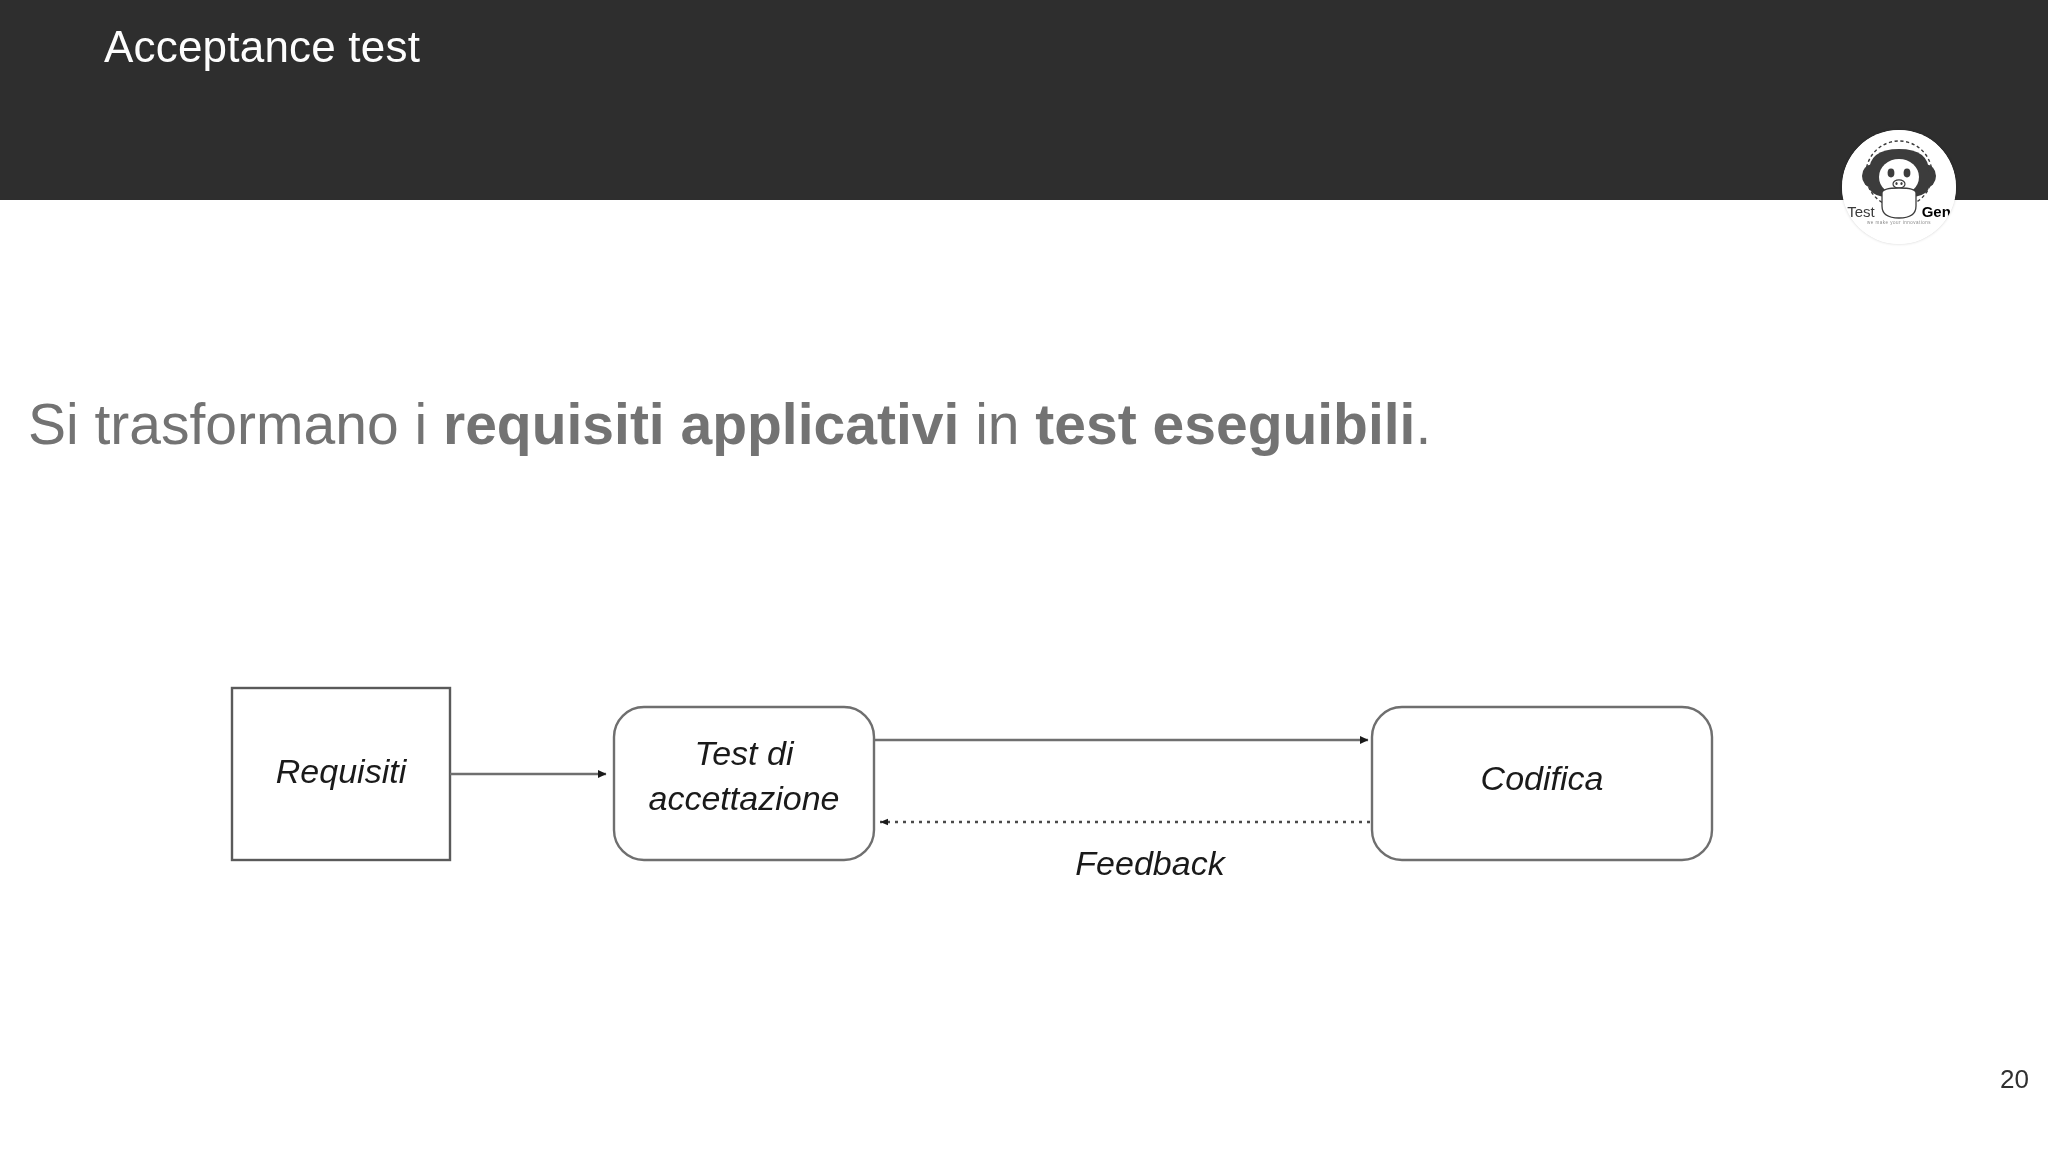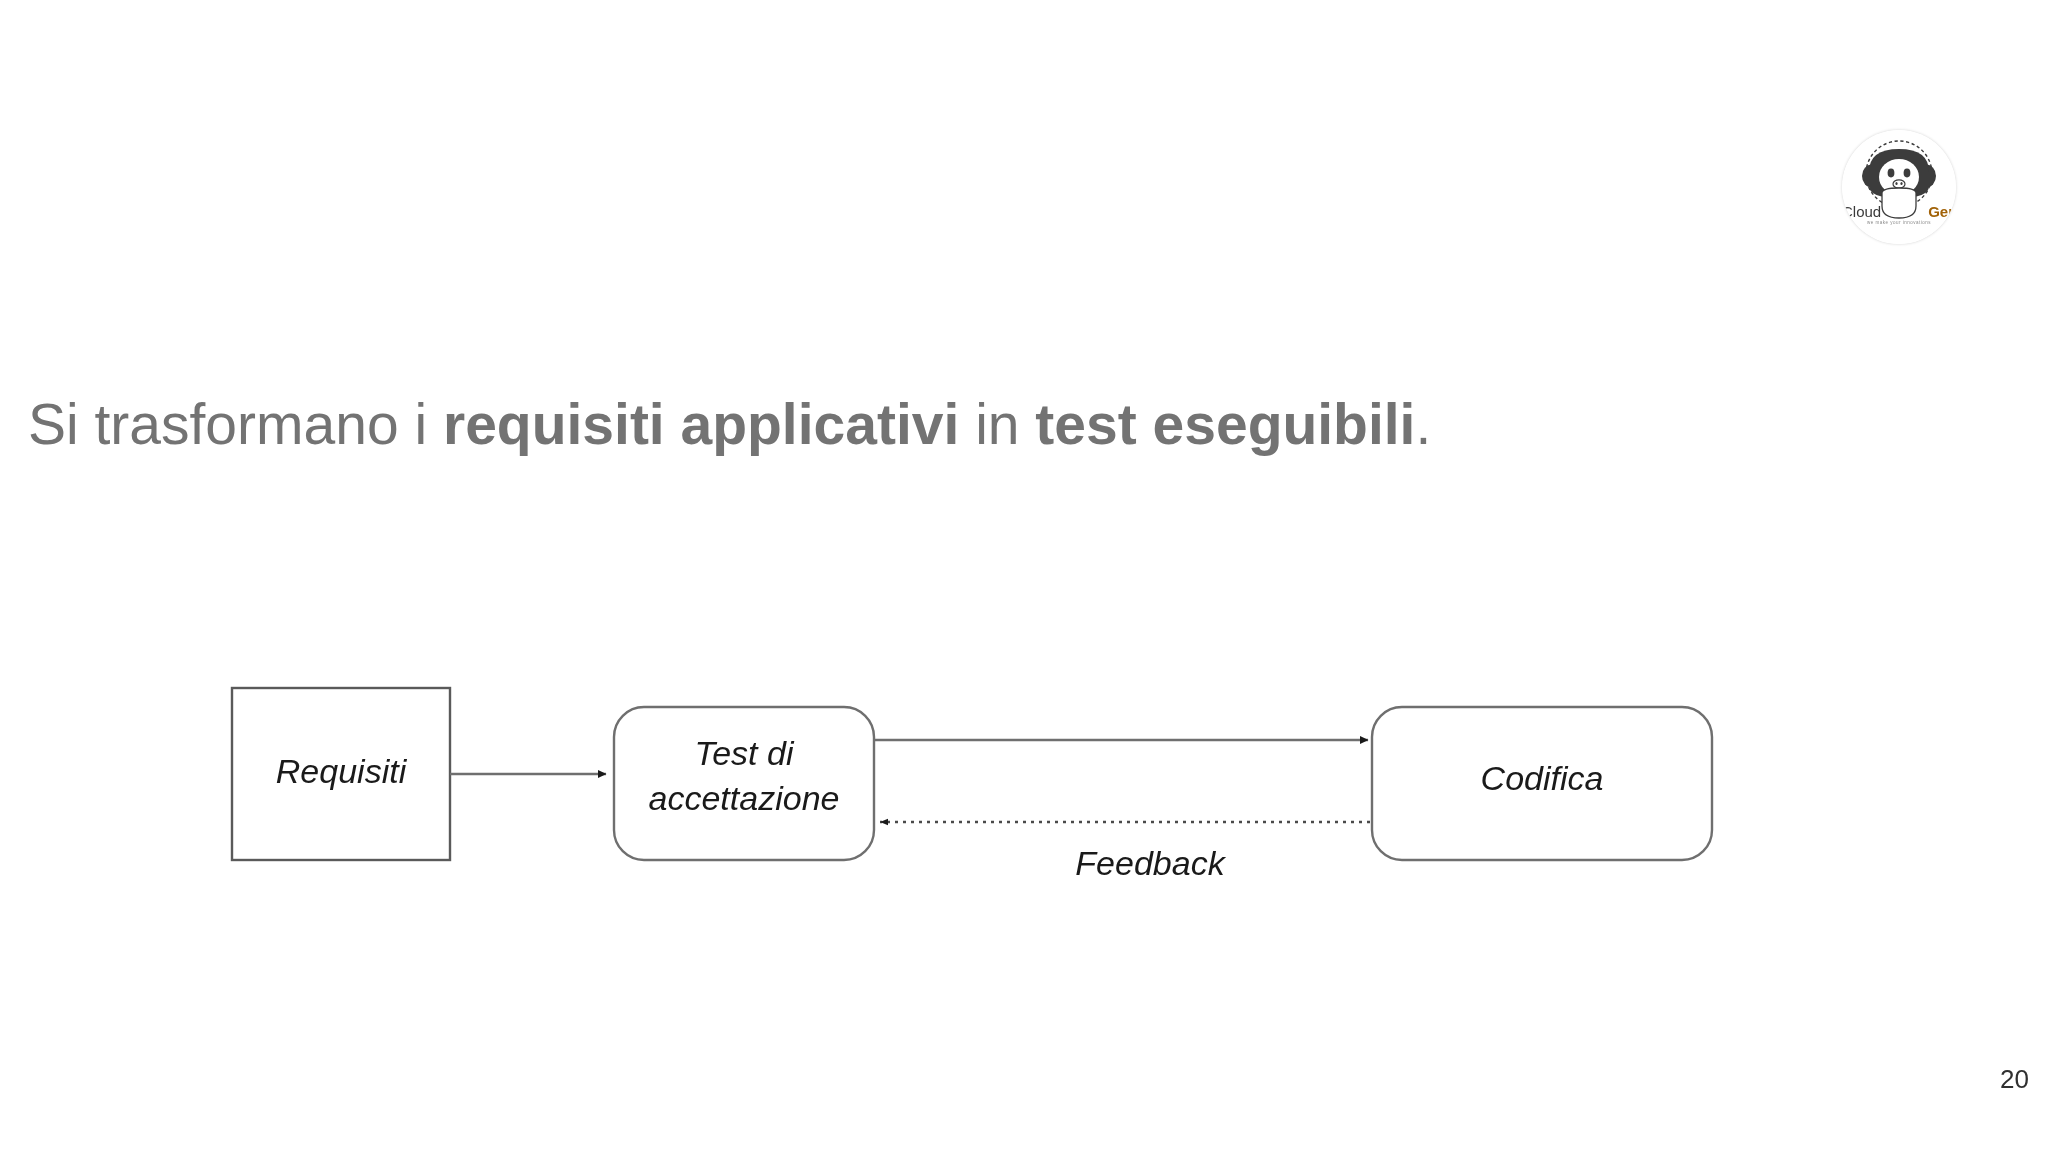--- a/index.html
+++ b/index.html
@@ -57,21 +57,21 @@
     position: absolute;
     left: 0;
     top: 74px;
     width: 114px;
     text-align: center;
     font-size: 15px;
     color: #3a3a3a;
     line-height: 1;
     white-space: nowrap;
   }
-  .logo-wordmark b { font-weight: 700; color: #a16207; padding-left: 47px; }
+  .logo-wordmark b { font-weight: 700; color: #000000; padding-left: 47px; }
   .logo-tagline {
     position: absolute;
     left: 0;
     top: 91px;
     width: 114px;
     text-align: center;
     font-size: 4.5px;
     letter-spacing: 0.5px;
     color: #8a8a8a;
     line-height: 1;
@@ -114,41 +114,44 @@
     text-align: left;
     font-size: 26px;
     color: #303030;
   }
 </style>
 </head>
 <body>
 
 <div class="slide">
 
+  <div class="header-band">
+    <div class="header-title">Acceptance test</div>
+  </div>
 
   <div class="logo-badge">
     <svg class="logo-svg" viewBox="0 0 114 114">
       <circle cx="57" cy="57" r="57" fill="#ffffff"></circle>
 
       <circle cx="57" cy="44" r="33" fill="none" stroke="#3c3c3c" stroke-width="1.4" stroke-dasharray="3.2 2.6"></circle>
 
       <ellipse cx="30" cy="46" rx="10" ry="11.5" fill="#3c3c3c"></ellipse>
       <ellipse cx="84" cy="46" rx="10" ry="11.5" fill="#3c3c3c"></ellipse>
       <path d="M27 42 Q27 19 57 19 Q87 19 87 42 L87 56 Q87 68 57 68 Q27 68 27 56 Z" fill="#3c3c3c"></path>
 
       <ellipse cx="57" cy="47" rx="20" ry="18" fill="#ffffff"></ellipse>
       <ellipse cx="49" cy="43" rx="3.4" ry="4.4" fill="#3c3c3c"></ellipse>
       <ellipse cx="65" cy="43" rx="3.4" ry="4.4" fill="#3c3c3c"></ellipse>
       <ellipse cx="57" cy="54" rx="6" ry="4.2" fill="#ffffff" stroke="#3c3c3c" stroke-width="1.2"></ellipse>
       <ellipse cx="54.5" cy="53.5" rx="1.1" ry="1.5" fill="#3c3c3c"></ellipse>
       <ellipse cx="59.5" cy="53.5" rx="1.1" ry="1.5" fill="#3c3c3c"></ellipse>
 
       <path d="M40 63 Q40 58 57 58 Q74 58 74 63 L74 76 Q74 88 57 88 Q40 88 40 76 Z" fill="#ffffff" stroke="#3c3c3c" stroke-width="1.3"></path>
     </svg>
-    <div class="logo-wordmark"><span>Cloud</span><b>Gen</b></div>
+    <div class="logo-wordmark"><span>Test</span><b>Gen</b></div>
     <div class="logo-tagline">we make your innovations</div>
   </div>
 
   <div class="statement"><span>Si trasformano i </span><b>requisiti applicativi</b><span> in </span><b>test eseguibili</b><span>.</span></div>
 
   <div class="diagram">
     <svg width="1560" height="290" viewBox="0 0 1560 290">
       <defs>
         <marker id="arrowSolid" markerWidth="9" markerHeight="9" refX="8" refY="4.5" orient="auto" markerUnits="userSpaceOnUse">
           <path d="M0,0.6 L8.5,4.5 L0,8.4 z" fill="#1a1a1a"></path>

